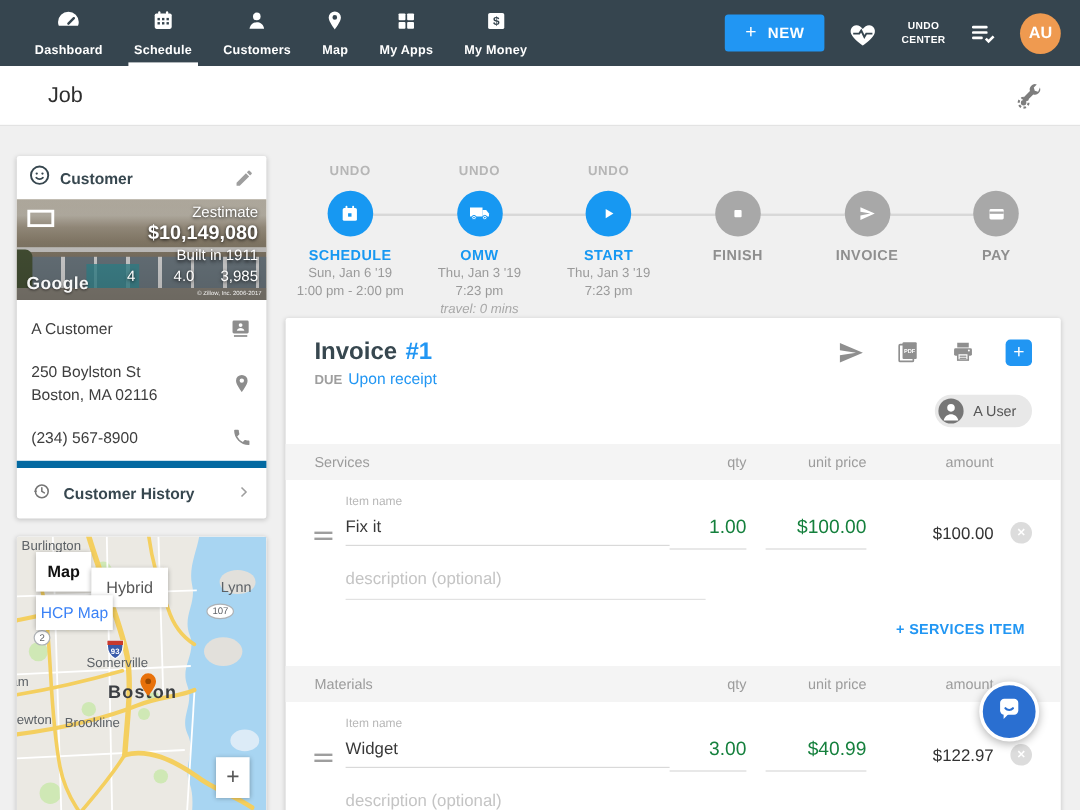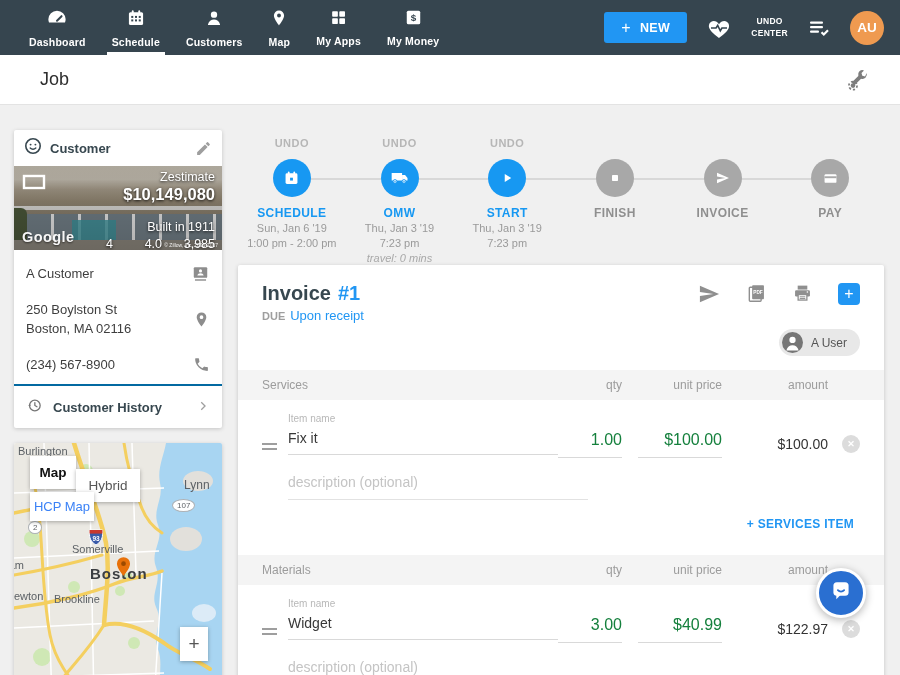--- a/index.html
+++ b/index.html
@@ -34,32 +34,32 @@
   .photo{height:84px;position:relative;overflow:hidden;background:linear-gradient(180deg,#cdc6b8 0%,#d3ccbe 16%,#b3a794 28%,#a2957f 42%,#958a77 60%,#8d8271 100%)}
   .photo .trim{position:absolute;left:0;right:0;top:40px;height:4px;background:rgba(255,255,255,.85)}
   .photo .winband{position:absolute;left:10px;right:0;top:48px;height:44px;background:repeating-linear-gradient(90deg,#ffffff 0 3px,#7e8c95 3px 27px)}
   .photo .display{position:absolute;left:58px;top:54px;width:44px;height:32px;background:#3fa3ad;opacity:.8}
   .photo .plant{position:absolute;left:0;top:42px;width:13px;height:66px;background:#52603f;border-radius:0 6px 6px 0}
   .photo .walk{position:absolute;left:0;right:0;bottom:0;height:10px;background:#9b958a}
   .photo .shade{position:absolute;inset:0;background:linear-gradient(180deg,rgba(0,0,0,.16),rgba(0,0,0,.3))}
   .zover{position:absolute;right:7px;top:4px;text-align:right;color:#fff;text-shadow:0 1px 3px rgba(0,0,0,.85);z-index:2}
   .z1{font-size:12.5px}
   .z2{font-size:16.5px;font-weight:bold;margin-top:1px}
-  .z3{font-size:12.5px;margin-top:16px}
+  .z3{font-size:12.5px;margin-top:2px}
   .zstats{display:flex;justify-content:flex-end;gap:15px;margin-top:3px}
   .zstat{text-align:center}
   .zv{font-size:12.5px}
   .zl{font-size:12px;margin-top:14px}
   .glogo{position:absolute;left:8px;bottom:5px;color:#fff;font-size:14.5px;font-weight:bold;letter-spacing:.4px;opacity:.95;text-shadow:0 1px 2px rgba(0,0,0,.6);z-index:2}
   .zcopy{position:absolute;right:4px;bottom:2px;color:#fff;font-size:5px;opacity:.9;z-index:2}
   .pano{position:absolute;left:8px;top:8px;z-index:2}
   .info{padding:6px 12px 2px}
   .inforow{display:flex;align-items:center;padding:8px 0;font-size:13px;color:#3e3e3e}
   .inforow .txt{flex:1;line-height:1.5}
-  .hist{display:flex;align-items:center;gap:10px;padding:11px 12px;border-top:2px solid #0369a1;font-size:13px;font-weight:bold;color:#37474f;cursor:pointer}
+  .hist{display:flex;align-items:center;gap:10px;padding:11px 12px;border-top:6px solid #0369a1;font-size:13px;font-weight:bold;color:#37474f;cursor:pointer}
   .hist .htxt{flex:1}
 
   
   .map-card{margin-top:15px;height:260px;position:relative;overflow:hidden}
   .mapsvg{position:absolute;inset:0}
   .map-label{position:absolute;font-size:11px;color:#5c6166;white-space:nowrap;z-index:2}
   .map-label.big{font-size:15px;color:#3b3e42;letter-spacing:1px;font-weight:bold}
   .map-label.md{font-size:12px}
   .routeoval{position:absolute;background:#fff;border:1px solid #aeb2b6;border-radius:50%;font-size:8px;color:#5f6368;padding:1px 4px;z-index:2}
   .i93{position:absolute;z-index:2}

